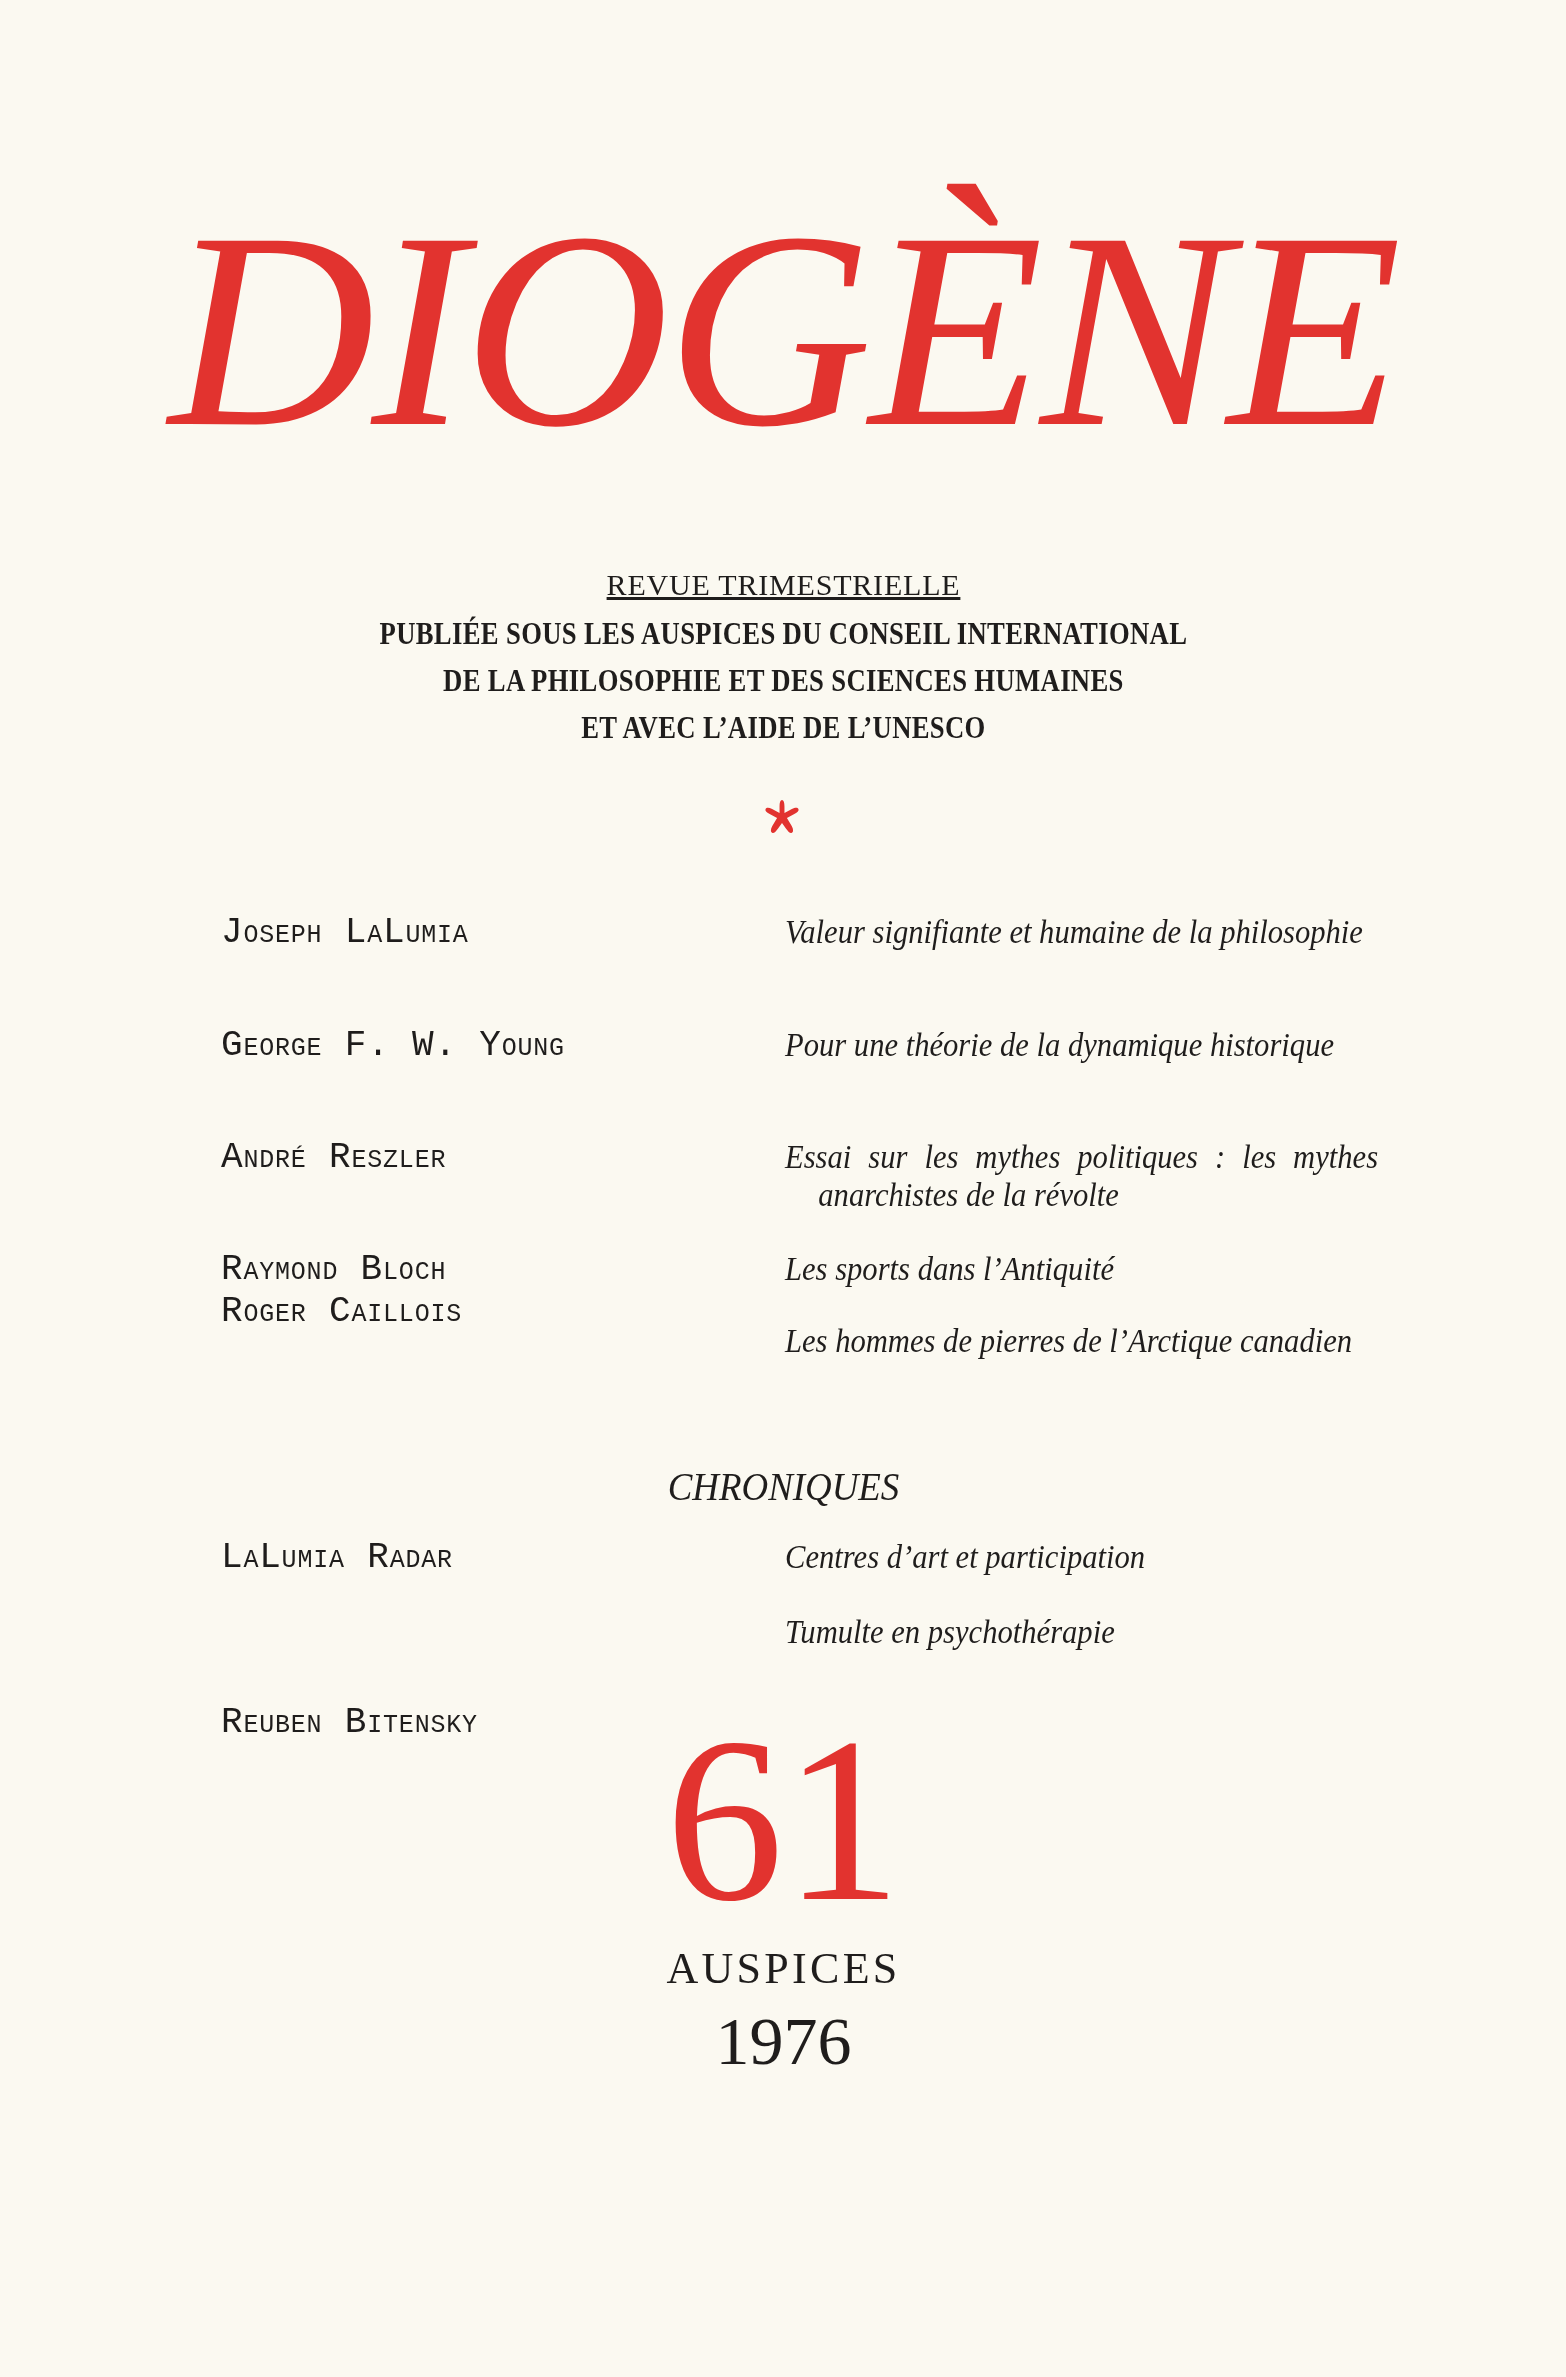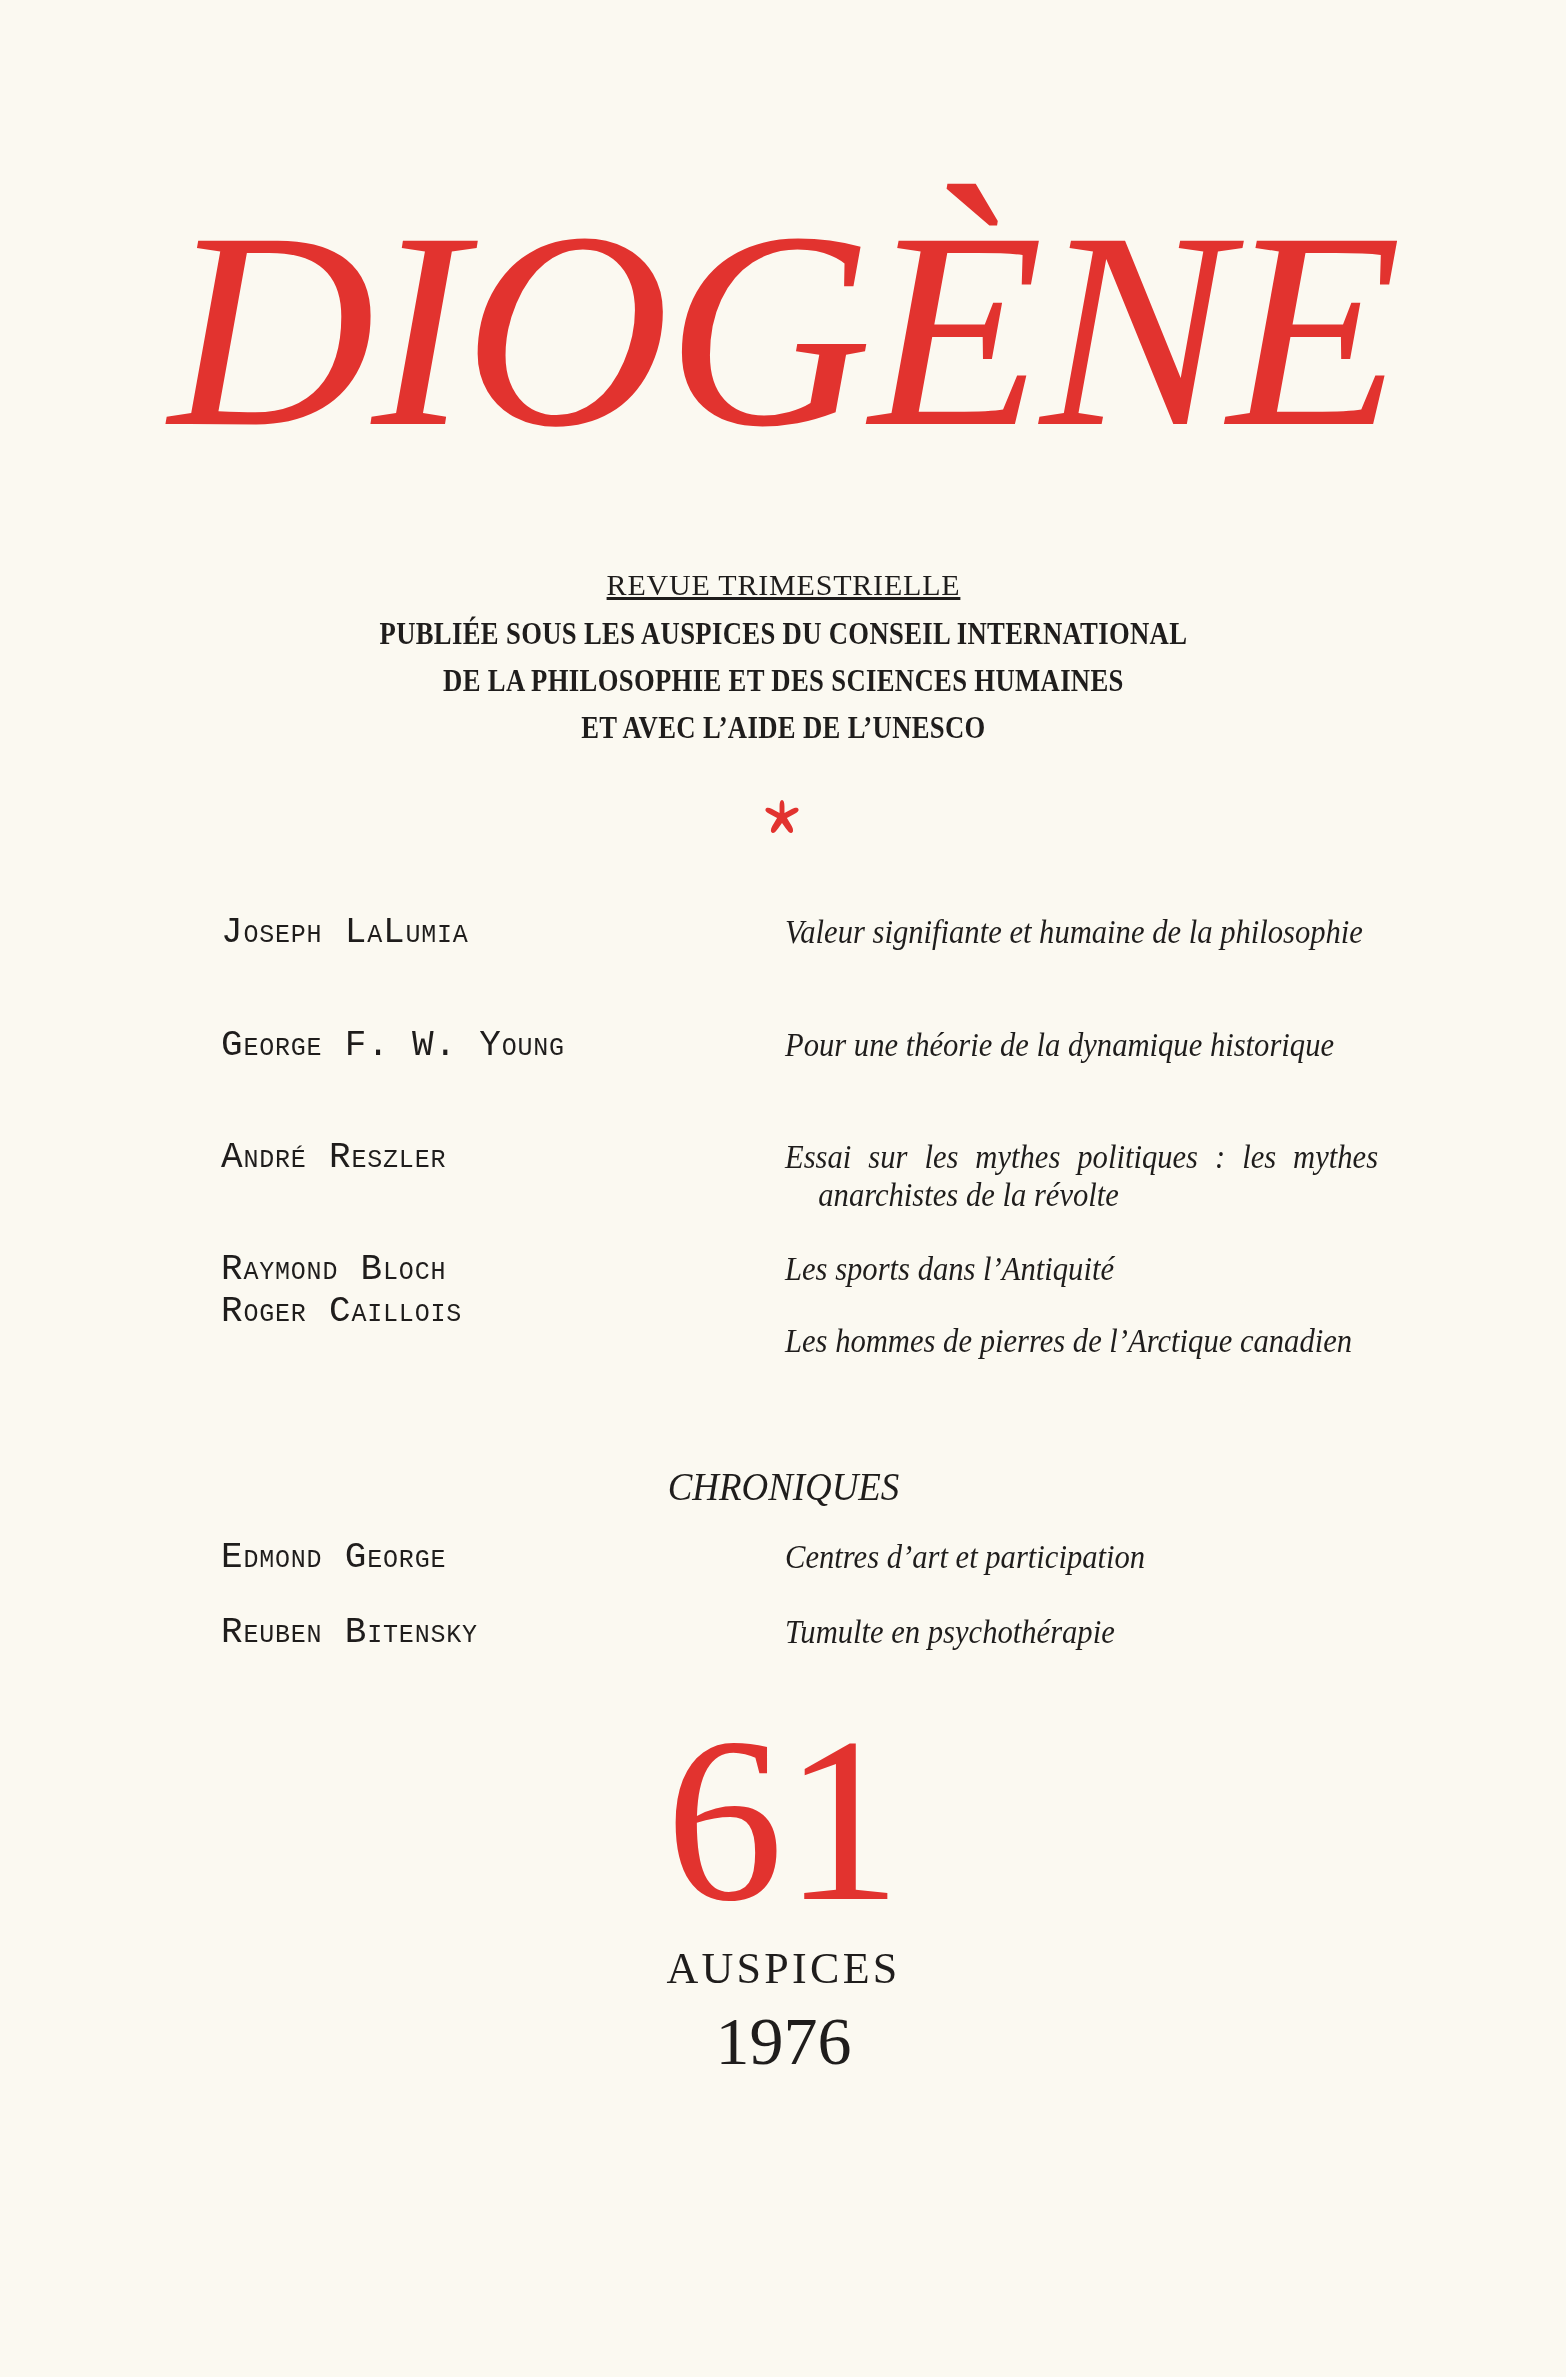--- a/index.html
+++ b/index.html
@@ -106,25 +106,25 @@
   <div>
     <div class="abs author" style="top:1292px">Roger Caillois</div>
     <div class="abs title" style="top:1322px">Les hommes de pierres de l’Arctique canadien</div>
   </div>
 </div>
 
 <div class="abs section-label">CHRONIQUES</div>
 
 <div>
   <div>
-    <div class="abs author" style="top:1538px">Edmond George</div>
+    <div class="abs author" style="top:1538px">LaLumia Radar</div>
     <div class="abs title" style="top:1538px">Centres d’art et participation</div>
   </div>
   <div>
-    <div class="abs author" style="top:1613px">Reuben Bitensky</div>
+    <div class="abs author" style="top:1703px">Reuben Bitensky</div>
     <div class="abs title" style="top:1613px">Tumulte en psychothérapie</div>
   </div>
 </div>
 
 <div class="abs center issue-number">61</div>
 <div class="abs center publisher">AUSPICES</div>
 <div class="abs center year">1976</div>
 
 
 </body></html>

